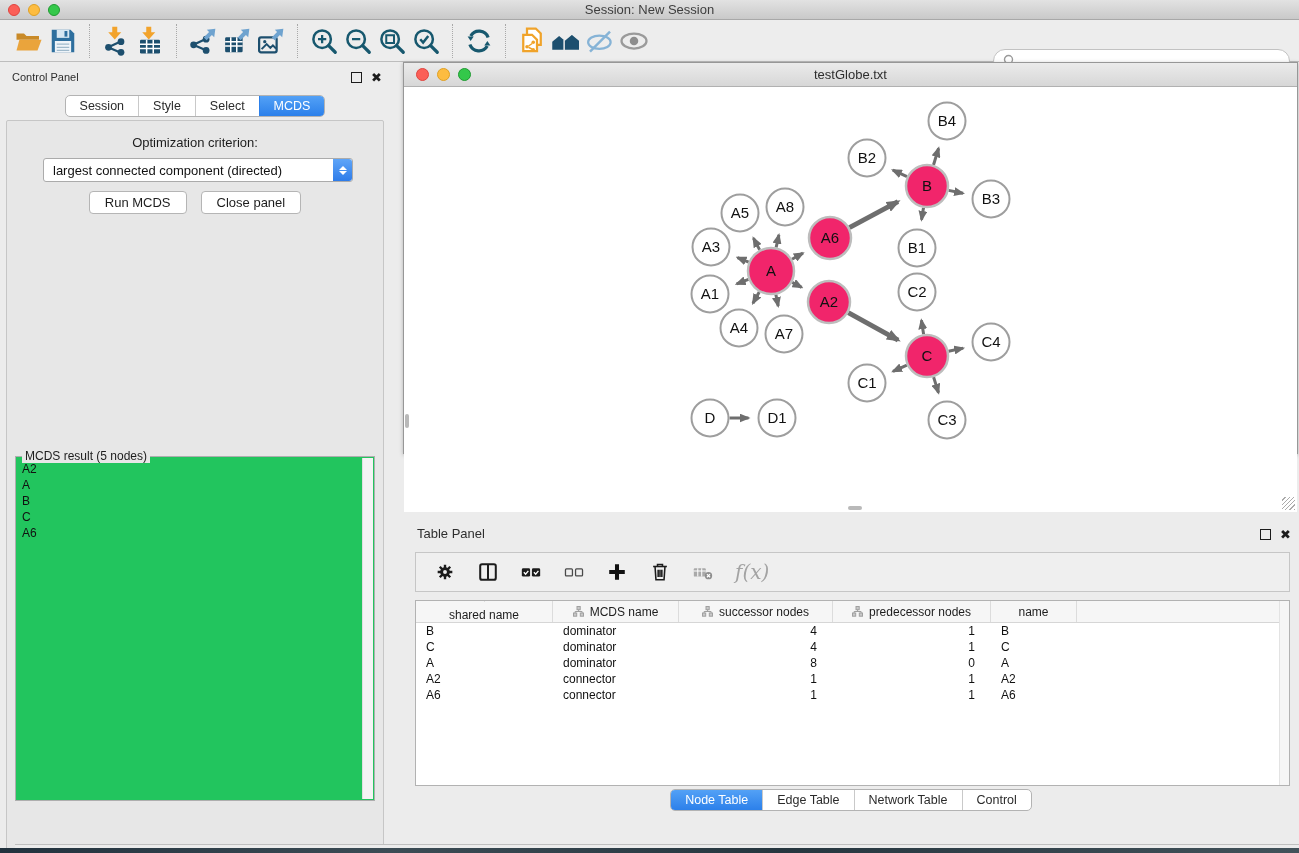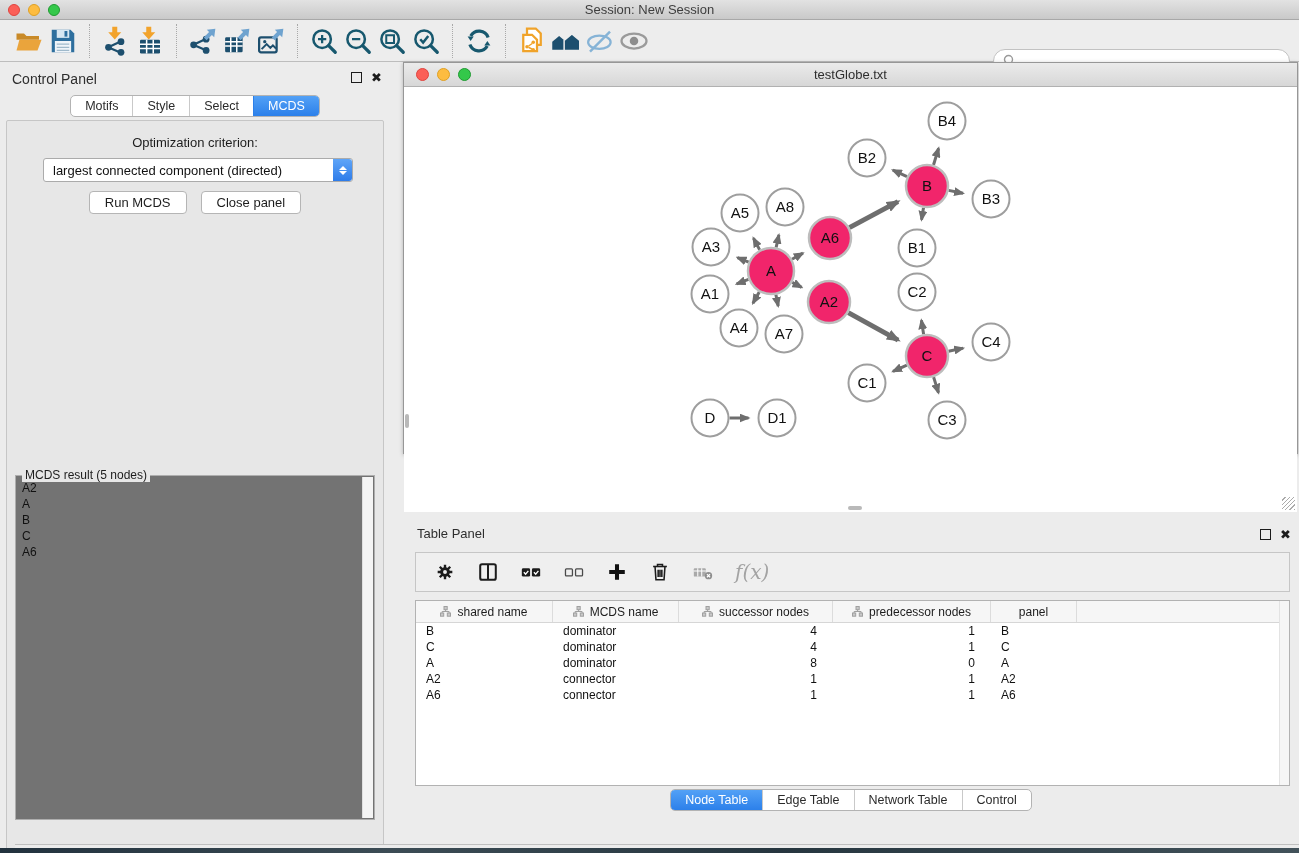--- a/index.html
+++ b/index.html
@@ -22,21 +22,21 @@
   .tbtn { width:34px; height:34px; display:flex; align-items:center; justify-content:center; }
   .tbtn svg { width:30px; height:30px; }
   .tsep { width:1px; height:34px; border-left:1px dotted #a9a9a9; margin:0 9px; }
   #search-wrap { position:absolute; right:9px; top:29px; width:297px; height:24px;
     background:#fff; border:1px solid #c2c2c2; border-radius:12px; display:flex; align-items:center; }
   #search-wrap svg { width:14px; height:14px; margin:0 5px 0 9px; }
   #search-input { border:none; outline:none; flex:1; height:20px; font-size:12px; background:transparent; }
 
   
   #control-panel { position:absolute; left:0; top:62px; width:390px; height:753px; background:#ececec; }
-  #cp-title { position:absolute; left:12px; top:9px; font-size:14px; color:#2e2e2e; }
+  #cp-title { position:absolute; left:12px; top:9px; font-size:11px; color:#2e2e2e; }
   .panel-btns { position:absolute; right:8px; top:10px; display:flex; gap:9px; align-items:center; }
   .float-box { width:11px; height:11px; border:1.5px solid #1c1c1c; }
   .close-x { font-size:13px; font-weight:bold; color:#1c1c1c; line-height:11px; }
 
   .seg-control { display:flex; border:1px solid #b3b3b3; border-radius:5px; overflow:hidden;
     background:#fff; height:22px; }
   .seg { font-size:12.5px; color:#2b2b2b; padding:0 14px; line-height:21px; border-left:1px solid #c9c9c9; }
   .seg:first-child { border-left:none; }
   .seg.active { background:linear-gradient(#53a1f6,#2c80ea); color:#fff; border-left-color:#2c80ea; }
   #cp-tabs { position:absolute; left:0; top:33px; width:100%; display:flex; justify-content:center; }
@@ -50,22 +50,22 @@
   #crit-select .stepper { width:19px; height:22px; border-radius:0 3px 3px 0;
     background:linear-gradient(#5fa5f8,#2e7ce9); display:flex; flex-direction:column;
     align-items:center; justify-content:center; gap:1px; }
   .chev { width:0; height:0; border-left:4px solid transparent; border-right:4px solid transparent; }
   .chev.up { border-bottom:4px solid #fff; }
   .chev.down { border-top:4px solid #fff; }
   .cp-buttons { position:absolute; left:0; top:70px; width:100%; display:flex; justify-content:center; gap:14px; }
   .push-btn { height:23px; background:#fff; border:1px solid #b5b5b5; border-radius:4px;
     font-size:13px; color:#1d1d1d; padding:0 15px; line-height:21px; }
 
-  #result-group { position:absolute; left:8px; top:354px; width:360px; height:345px;
-    border:1px solid #aeaeae; background:#737373; }
+  #result-group { position:absolute; left:8px; top:335px; width:360px; height:345px;
+    border:1px solid #aeaeae; background:#22c55e; }
   #result-title { position:absolute; left:6px; top:-8px; background:#e7e7e7; padding:0 3px;
     font-size:12px; color:#1d1d1d; }
   #result-list { position:absolute; left:1px; top:4px; right:12px; bottom:1px; overflow:hidden; }
   .result-item { font-size:12px; color:#111; line-height:16px; padding-left:5px; }
   #result-scroll { position:absolute; right:1px; top:1px; width:11px; bottom:1px;
     background:#f4f4f4; border-left:1px solid #e0e0e0; }
 
   
   #net-window { position:absolute; left:403px; top:62px; width:895px; height:392px;
     background:#fff; border:1px solid #979797; box-shadow:0 1px 4px rgba(0,0,0,.25); }
@@ -280,21 +280,21 @@
 </div>
 
 <div id="control-panel">
   <div id="cp-title">Control Panel</div>
   <div class="panel-btns">
     <div class="float-box"></div>
     <div class="close-x">✖</div>
   </div>
   <div id="cp-tabs">
       <div class="seg-control" id="cp-tabbar">
-        <div class="seg">Motifs</div>
+        <div class="seg">Session</div>
         <div class="seg">Style</div>
         <div class="seg">Select</div>
         <div class="seg active">MCDS</div>
       </div>
     </div>
   <div id="cp-content">
     <div id="crit-label">Optimization criterion:</div>
     <div id="crit-select">
       <div class="val">largest connected component (directed)</div>
       <div class="stepper">
@@ -491,21 +491,21 @@
     <svg viewBox="0 0 24 24">
         <rect x="2" y="8" width="13" height="9" rx="1" fill="#a9a9a9"></rect>
         <path d="M2 11h13M6.3 8v9M10.6 8v9" stroke="#fff" stroke-width="1.1" fill="none"></path>
         <circle cx="18" cy="16" r="4" fill="#8e8e8e"></circle>
         <path d="M16.3 14.3l3.4 3.4M19.7 14.3l-3.4 3.4" stroke="#fff" stroke-width="1.3"></path>
       </svg>
     <span class="fx">f(x)</span>
   </div>
   <div id="tp-table">
     <div id="tp-header">
-        <div class="th" style="width: 137px;">
+        <div class="th" style="width: 137px; flex-direction: column;">
           <svg viewBox="0 0 11 11">
             <rect x="4" y="0.5" width="3.2" height="3.2" fill="#c9c9c9" stroke="#a0a0a0"></rect>
             <rect x="0.5" y="7" width="3.2" height="3.2" fill="#c9c9c9" stroke="#a0a0a0"></rect>
             <rect x="7.3" y="7" width="3.2" height="3.2" fill="#c9c9c9" stroke="#a0a0a0"></rect>
             <path d="M5.6 3.7v1.8M2.1 7V5.5h7V7" stroke="#a0a0a0" fill="none"></path>
           </svg>
           <span>shared name</span>
         </div>
         <div class="th" style="width: 126px;">
           <svg viewBox="0 0 11 11">
@@ -528,21 +528,21 @@
         <div class="th" style="width: 158px;">
           <svg viewBox="0 0 11 11">
             <rect x="4" y="0.5" width="3.2" height="3.2" fill="#c9c9c9" stroke="#a0a0a0"></rect>
             <rect x="0.5" y="7" width="3.2" height="3.2" fill="#c9c9c9" stroke="#a0a0a0"></rect>
             <rect x="7.3" y="7" width="3.2" height="3.2" fill="#c9c9c9" stroke="#a0a0a0"></rect>
             <path d="M5.6 3.7v1.8M2.1 7V5.5h7V7" stroke="#a0a0a0" fill="none"></path>
           </svg>
           <span>predecessor nodes</span>
         </div>
         <div class="th" style="width: 86px;">
-          <span>panel</span>
+          <span>name</span>
         </div>
       </div>
     <div id="tp-body">
         <div class="tr">
           <div class="td left" style="width: 137px;">B</div>
           <div class="td left" style="width: 126px;">dominator</div>
           <div class="td right" style="width: 154px;">4</div>
           <div class="td right" style="width: 158px;">1</div>
           <div class="td left" style="width: 86px;">B</div>
         </div>

